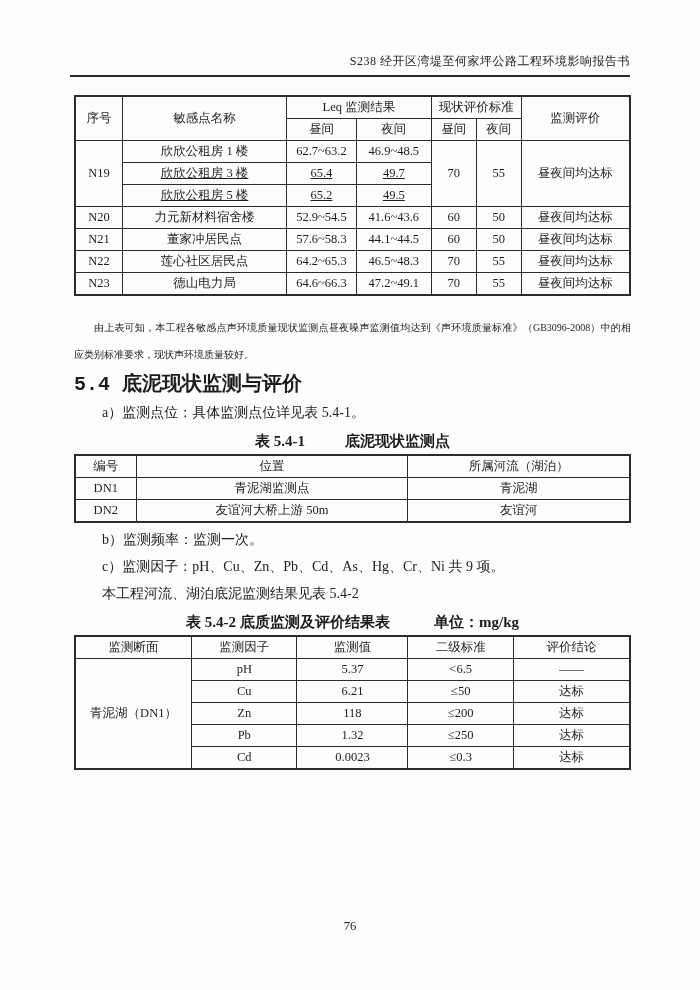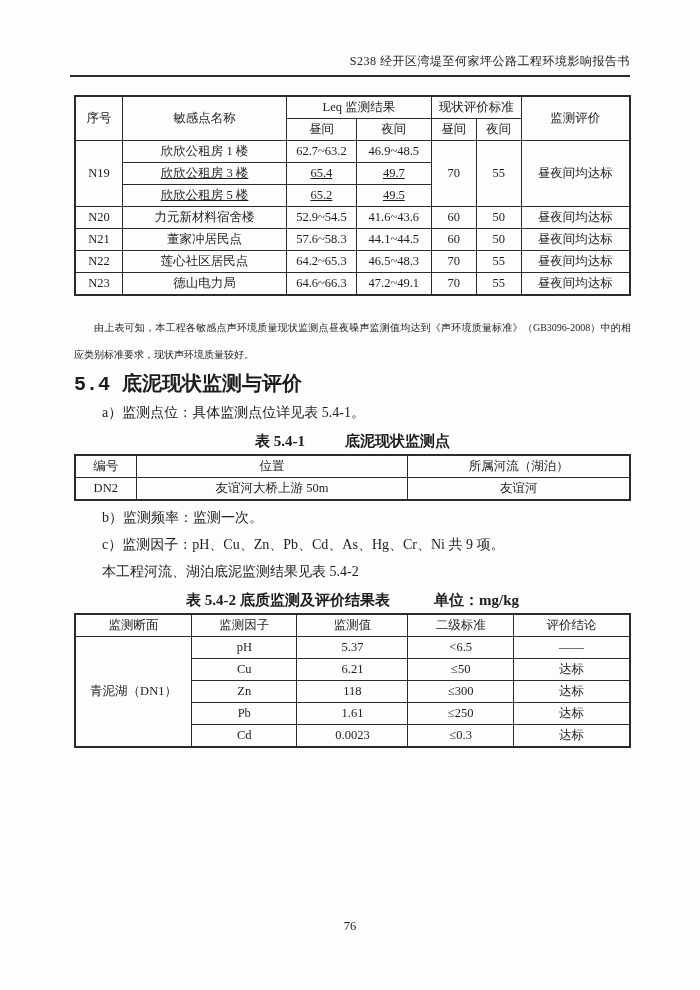--- a/index.html
+++ b/index.html
@@ -198,20 +198,25 @@
           <col style="width:49%">
           <col style="width:40%">
       </colgroup>
       <tbody>
           <tr>
         <th>编号</th>
         <th>位置</th>
         <th>所属河流（湖泊）</th>
       </tr>
       <tr>
+        <td>DN1</td>
+        <td>青泥湖监测点</td>
+        <td>青泥湖</td>
+      </tr>
+      <tr>
         <td>DN2</td>
         <td>友谊河大桥上游 50m</td>
         <td>友谊河</td>
       </tr>
     </tbody>
       </table>
 
     <p class="item" style="margin-top:3px">b）监测频率：监测一次。</p>
     <p class="item">c）监测因子：pH、Cu、Zn、Pb、Cd、As、Hg、Cr、Ni 共 9 项。</p>
     <p class="item">本工程河流、湖泊底泥监测结果见表 5.4-2</p>
@@ -243,26 +248,26 @@
       </tr>
       <tr>
         <td>Cu</td>
         <td>6.21</td>
         <td>≤50</td>
         <td>达标</td>
       </tr>
       <tr>
         <td>Zn</td>
         <td>118</td>
-        <td>≤300</td>
+        <td>≤200</td>
         <td>达标</td>
       </tr>
       <tr>
         <td>Pb</td>
-        <td>1.61</td>
+        <td>1.32</td>
         <td>≤250</td>
         <td>达标</td>
       </tr>
       <tr>
         <td>Cd</td>
         <td>0.0023</td>
         <td>≤0.3</td>
         <td>达标</td>
       </tr>
     </tbody>

